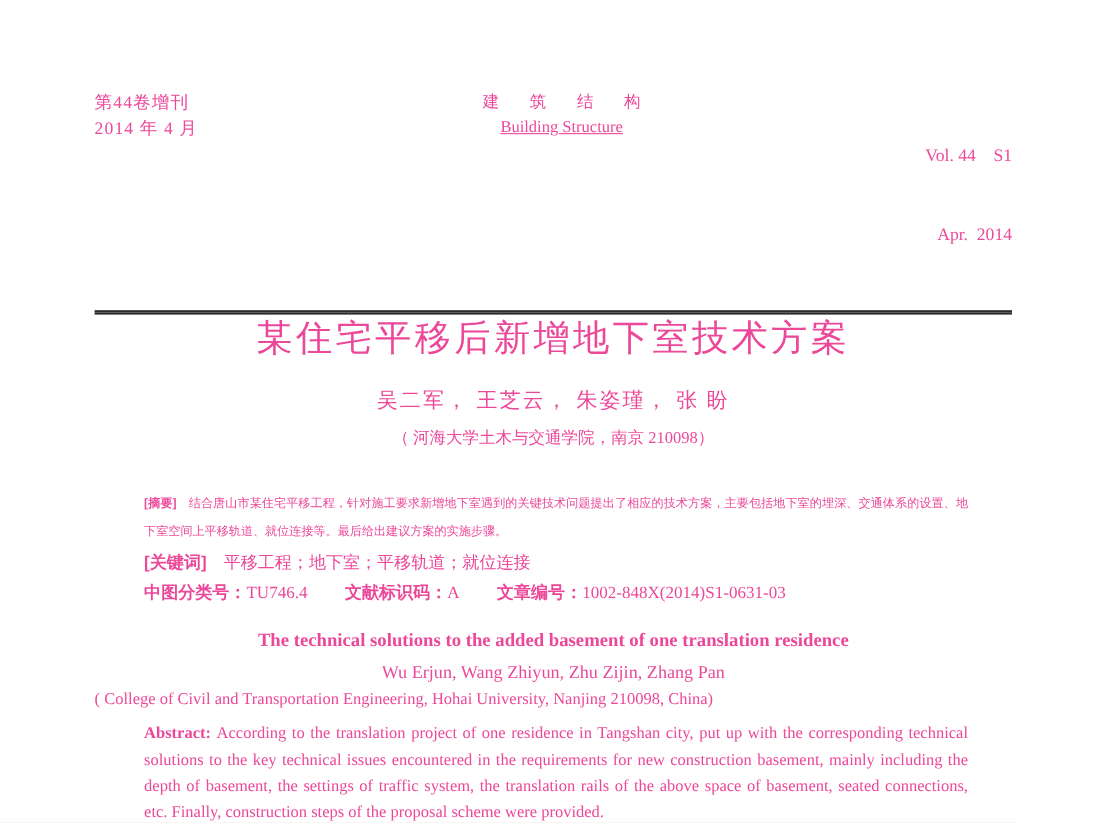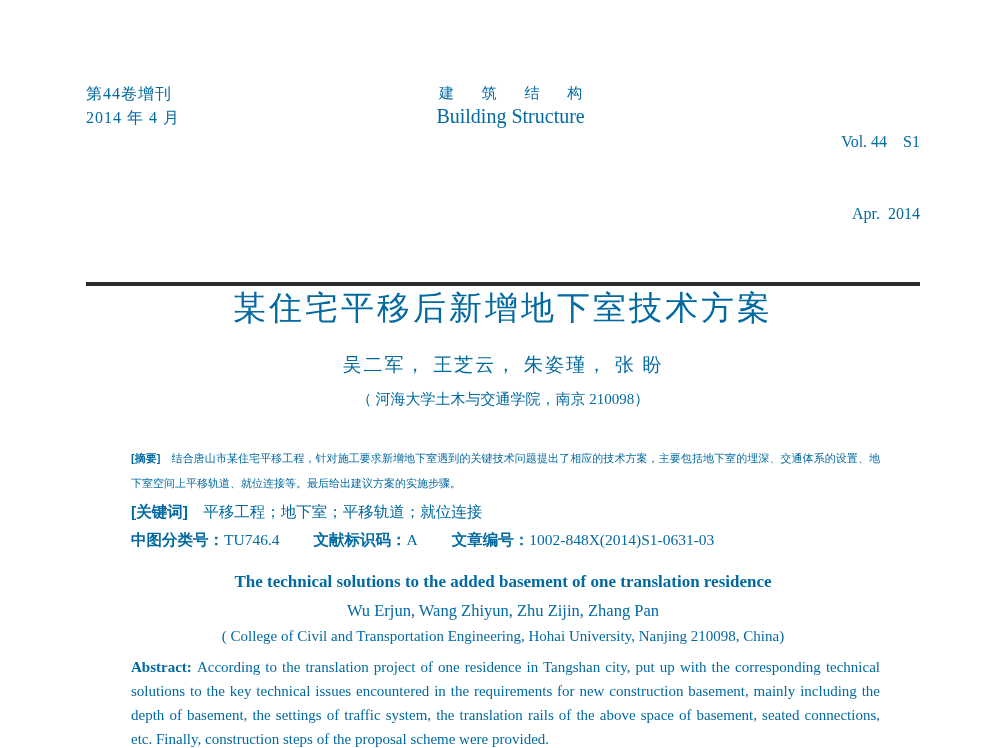--- a/index.html
+++ b/index.html
@@ -4,36 +4,36 @@
 <style>
   * { margin: 0; padding: 0; box-sizing: border-box; }
   html, body { background: #e8e8e8; }
   .page {
     position: relative;
     width: 1000px;
     height: 748px;
     margin: 0 auto;
     background: #ffffff;
     overflow: hidden;
-    color: #0369a1;
+    color: #ec4899;
     font-family: "Liberation Serif", "DejaVu Serif", serif;
     padding: 0 80px 0 86px;
   }
   
   .header {
     display: flex;
     justify-content: space-between;
     align-items: flex-start;
     padding-top: 82px;
     font-size: 16px;
   }
   .h-left { line-height: 24px; letter-spacing: 1px; }
   .h-center { text-align: center; line-height: 23px; }
   .journal-cn { font-size: 15px; letter-spacing: 12px; padding-left: 12px; }
-  .journal-en { font-size: 20px; }
+  .journal-en { font-size: 15px; text-decoration: underline; }
   .h-right { text-align: right; line-height: 24px; white-space: pre; }
   .rule {
     margin-top: 8px;
     height: 4px;
     border-top: 2px solid #2b2b2b;
     border-bottom: 2px solid #2b2b2b;
   }
   
   .title-cn {
     text-align: center;
@@ -45,21 +45,21 @@
   .authors-cn { margin-top: 22px; text-align: center; font-size: 19px; letter-spacing: 2px; line-height: 26px; }
   .affil-cn { margin-top: 10px; text-align: center; font-size: 15px; line-height: 22px; }
   .abs-block { margin: 36px 40px 0 45px; font-size: 11px; line-height: 25px; text-align: justify; }
   .kw-block  { margin: 3px 40px 0 45px; font-size: 15.5px; line-height: 25px; }
   .meta-line { margin: 3px 40px 0 45px; font-size: 15.5px; line-height: 25px; white-space: nowrap; }
   .b-sans { font-family: "Liberation Sans", "DejaVu Sans", sans-serif; font-weight: bold; }
   .meta-val { margin-right: 34px; }
   
   .title-en { margin-top: 18px; text-align: center; font-size: 17px; font-weight: bold; line-height: 24px; }
   .authors-en { margin-top: 6px; text-align: center; font-size: 16.5px; line-height: 22px; }
-  .affil-en { margin-top: 4px; text-align: center; font-size: 15px; line-height: 21px; }
+  .affil-en { margin-top: 4px; text-align: left; font-size: 15px; line-height: 21px; }
   .en-abs { margin: 8px 40px 0 45px; font-size: 15px; line-height: 24px; text-align: justify; }
   .b-serif { font-weight: bold; }
 </style>
 </head>
 <body>
 
 <div class="page">
 
   <div class="header">
     <div class="h-left">

